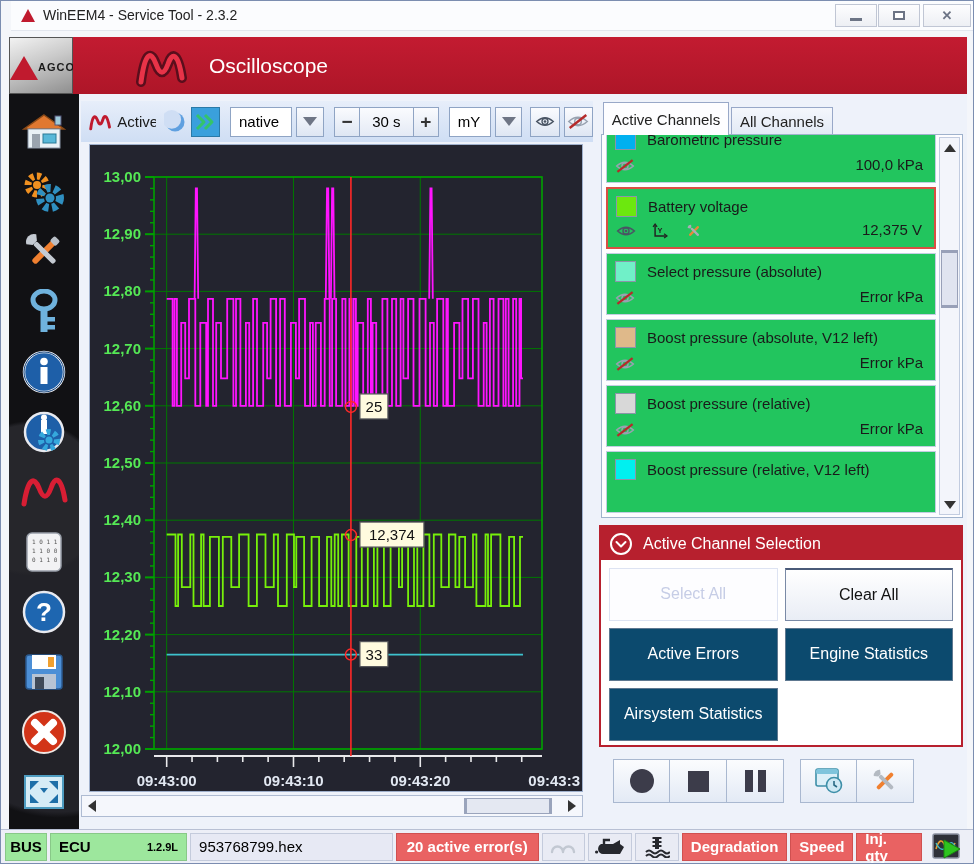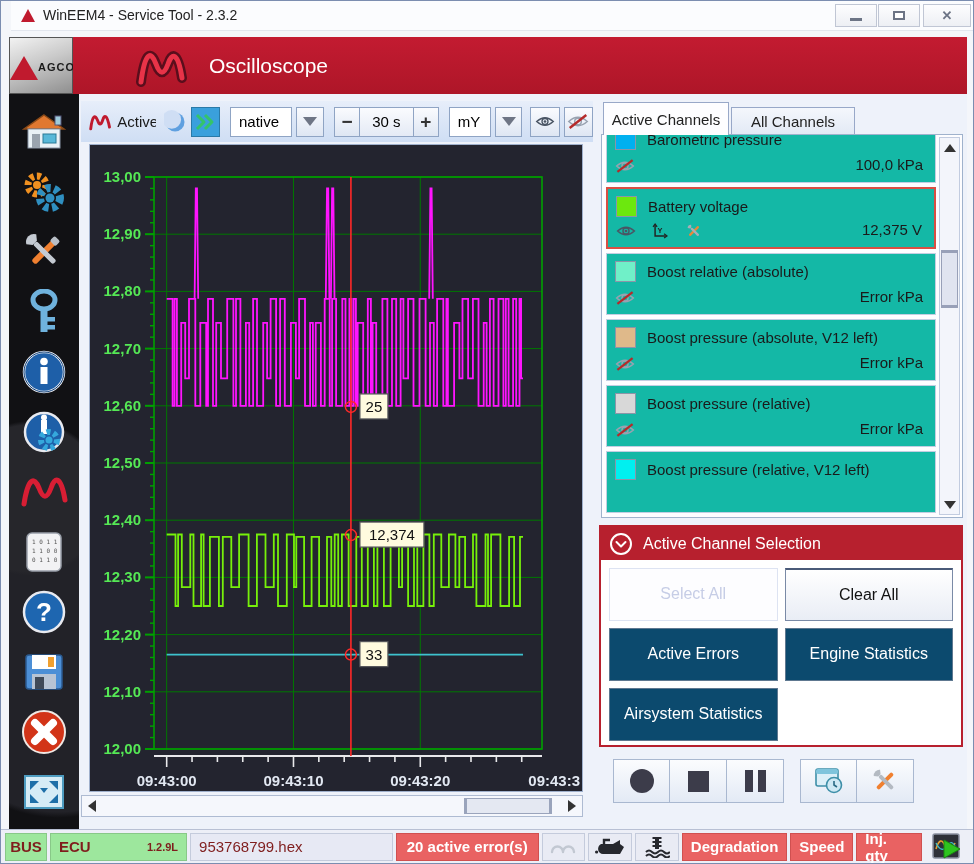--- a/index.html
+++ b/index.html
@@ -50,23 +50,23 @@
   #chart-box{position:absolute;left:88px;top:143px;width:494px;height:648px;background:#23242F;border:1px solid #9FB0CC;}
   
   .hscroll{position:absolute;left:80px;top:794px;width:502px;height:22px;background:#F5F7FC;border:1px solid #AEBBD2;}
   .hs-arrow{position:absolute;top:0;width:20px;height:20px;display:flex;align-items:center;justify-content:center;}
   .hs-thumb{position:absolute;top:2px;height:16px;background:#E4E8F2;border:1px solid #9AA4BC;border-left-width:3px;border-right-width:3px;}
   .arr{width:0;height:0;}
 
   
   .tab{position:absolute;top:103px;height:31px;background:linear-gradient(#F4F7FC,#E2E9F5);border:1px solid #98A8C8;border-bottom:none;display:flex;align-items:center;justify-content:center;font-size:15px;color:#222;cursor:pointer;}
   #tab-active{left:602px;width:126px;background:#FDFDFF;z-index:3;height:33px;top:101px;}
-  #tab-all{left:730px;width:124px;top:106px;height:28px;}
+  #tab-all{left:730px;width:102px;top:106px;height:28px;}
   #chan-list{position:absolute;left:600px;top:133px;width:362px;height:384px;background:#FDFDFF;border:1px solid #9FB2CC;overflow:hidden;}
-  .chrow{position:relative;height:62px;margin:4px 26px 4px 4px;background:#14b8a6;border:1px solid #C2CEE2;padding-left:16px;}
+  .chrow{position:relative;height:62px;margin:4px 26px 4px 4px;background:#22c55e;border:1px solid #C2CEE2;padding-left:16px;}
   .chrow.selected{border:2px solid #D94F43;}
   .chrow.clip-top{margin-top:-14px;}
   .swatch{position:absolute;left:8px;top:7px;width:21px;height:21px;border:1px solid #8A96A8;}
   .chname{position:absolute;left:40px;top:9px;font-size:15px;color:#1A1A1A;}
   .chicons{position:absolute;left:7px;bottom:7px;display:flex;gap:12px;align-items:center;}
   .chval{position:absolute;right:12px;bottom:9px;font-size:15px;color:#1A1A1A;}
   .ci{width:22px;height:18px;}
   #vscroll{position:absolute;right:2px;top:2px;width:21px;height:378px;background:#F3F5FB;border:1px solid #C2CCE0;}
   .vs-btn{position:absolute;left:0;width:19px;height:19px;display:flex;align-items:center;justify-content:center;background:#F3F5FB;}
   #vs-thumb{position:absolute;left:1px;top:112px;width:17px;height:58px;background:#E0E4F0;border:1px solid #98A0B8;border-top-width:3px;border-bottom-width:3px;}
@@ -86,21 +86,21 @@
   .rec-btn{width:57px;height:44px;background:linear-gradient(#FBFCFE,#E3EAF5);border:1px solid #A9B8D0;display:flex;align-items:center;justify-content:center;cursor:pointer;}
   .rec-btn + .rec-btn{border-left:none;}
   .gap{width:16px;border:none;background:none;}
   .g-circle{width:24px;height:24px;border-radius:50%;background:#3C3C4A;}
   .g-square{width:21px;height:21px;background:#3C3C4A;}
   .g-pause{display:flex;gap:5px;}
   .g-pause div{width:8px;height:22px;background:#3C3C4A;}
 
   
   #statusbar{position:absolute;left:0;top:828px;width:100%;height:34px;background:#EDEFF7;border-top:1px solid #B8C0D4;display:flex;align-items:center;padding:0 4px;gap:3px;}
-  .sb-cell{height:28px;display:flex;align-items:center;justify-content:center;font-size:15px;font-weight:bold;color:#7f1d1d;border:1px solid #C4CBDC;background:#E9EBF4;padding:0 8px;}
+  .sb-cell{height:28px;display:flex;align-items:center;justify-content:center;font-size:15px;font-weight:bold;color:#000000;border:1px solid #C4CBDC;background:#E9EBF4;padding:0 8px;}
   .sb-green{background:#9DE79D;border-color:#88C888;}
   .sb-red{background:#E96262;color:#FFF;border-color:#D05050;}
   .sb-file{font-weight:normal;background:#E7E9F4;width:204px;justify-content:flex-start;}
   .sb-icon{width:44px;padding:0;}
   #cell-ecu{width:138px;justify-content:space-between;}
   #cell-ecu .ver{font-size:11px;font-weight:bold;}
   #cell-errors{width:144px;}
 
   svg{display:block;}
 </style>
@@ -475,21 +475,21 @@
               <g transform="rotate(-45 11 11)">
                 <rect x="9.6" y="6" width="2.8" height="13" rx="1.2" fill="#A8AEB6"></rect>
                 <path d="M8 3 a4 4 0 0 1 6 0 l-2 2.5 h-2 Z" fill="#A8AEB6"></path>
               </g>
             </svg>
           </div>
           <div class="chval">12,375 V</div>
         </div>
         <div class="chrow">
           <div class="swatch" style="background:#70F0C8"></div>
-          <div class="chname">Boost relative (absolute)</div>
+          <div class="chname">Select pressure (absolute)</div>
           <div class="chicons">
             <svg class="ci" viewBox="0 0 26 18">
               <path d="M3 9 Q13 0 23 9 Q13 18 3 9Z" fill="none" stroke="#98A2B0" stroke-width="1.6"></path>
               <circle cx="13" cy="9" r="3.6" fill="none" stroke="#98A2B0" stroke-width="1.6"></circle>
               <line x1="4" y1="16" x2="22" y2="2" stroke="#B52A2A" stroke-width="2.6"></line>
             </svg>
           </div>
           <div class="chval">Error kPa</div>
         </div>
         <div class="chrow">

